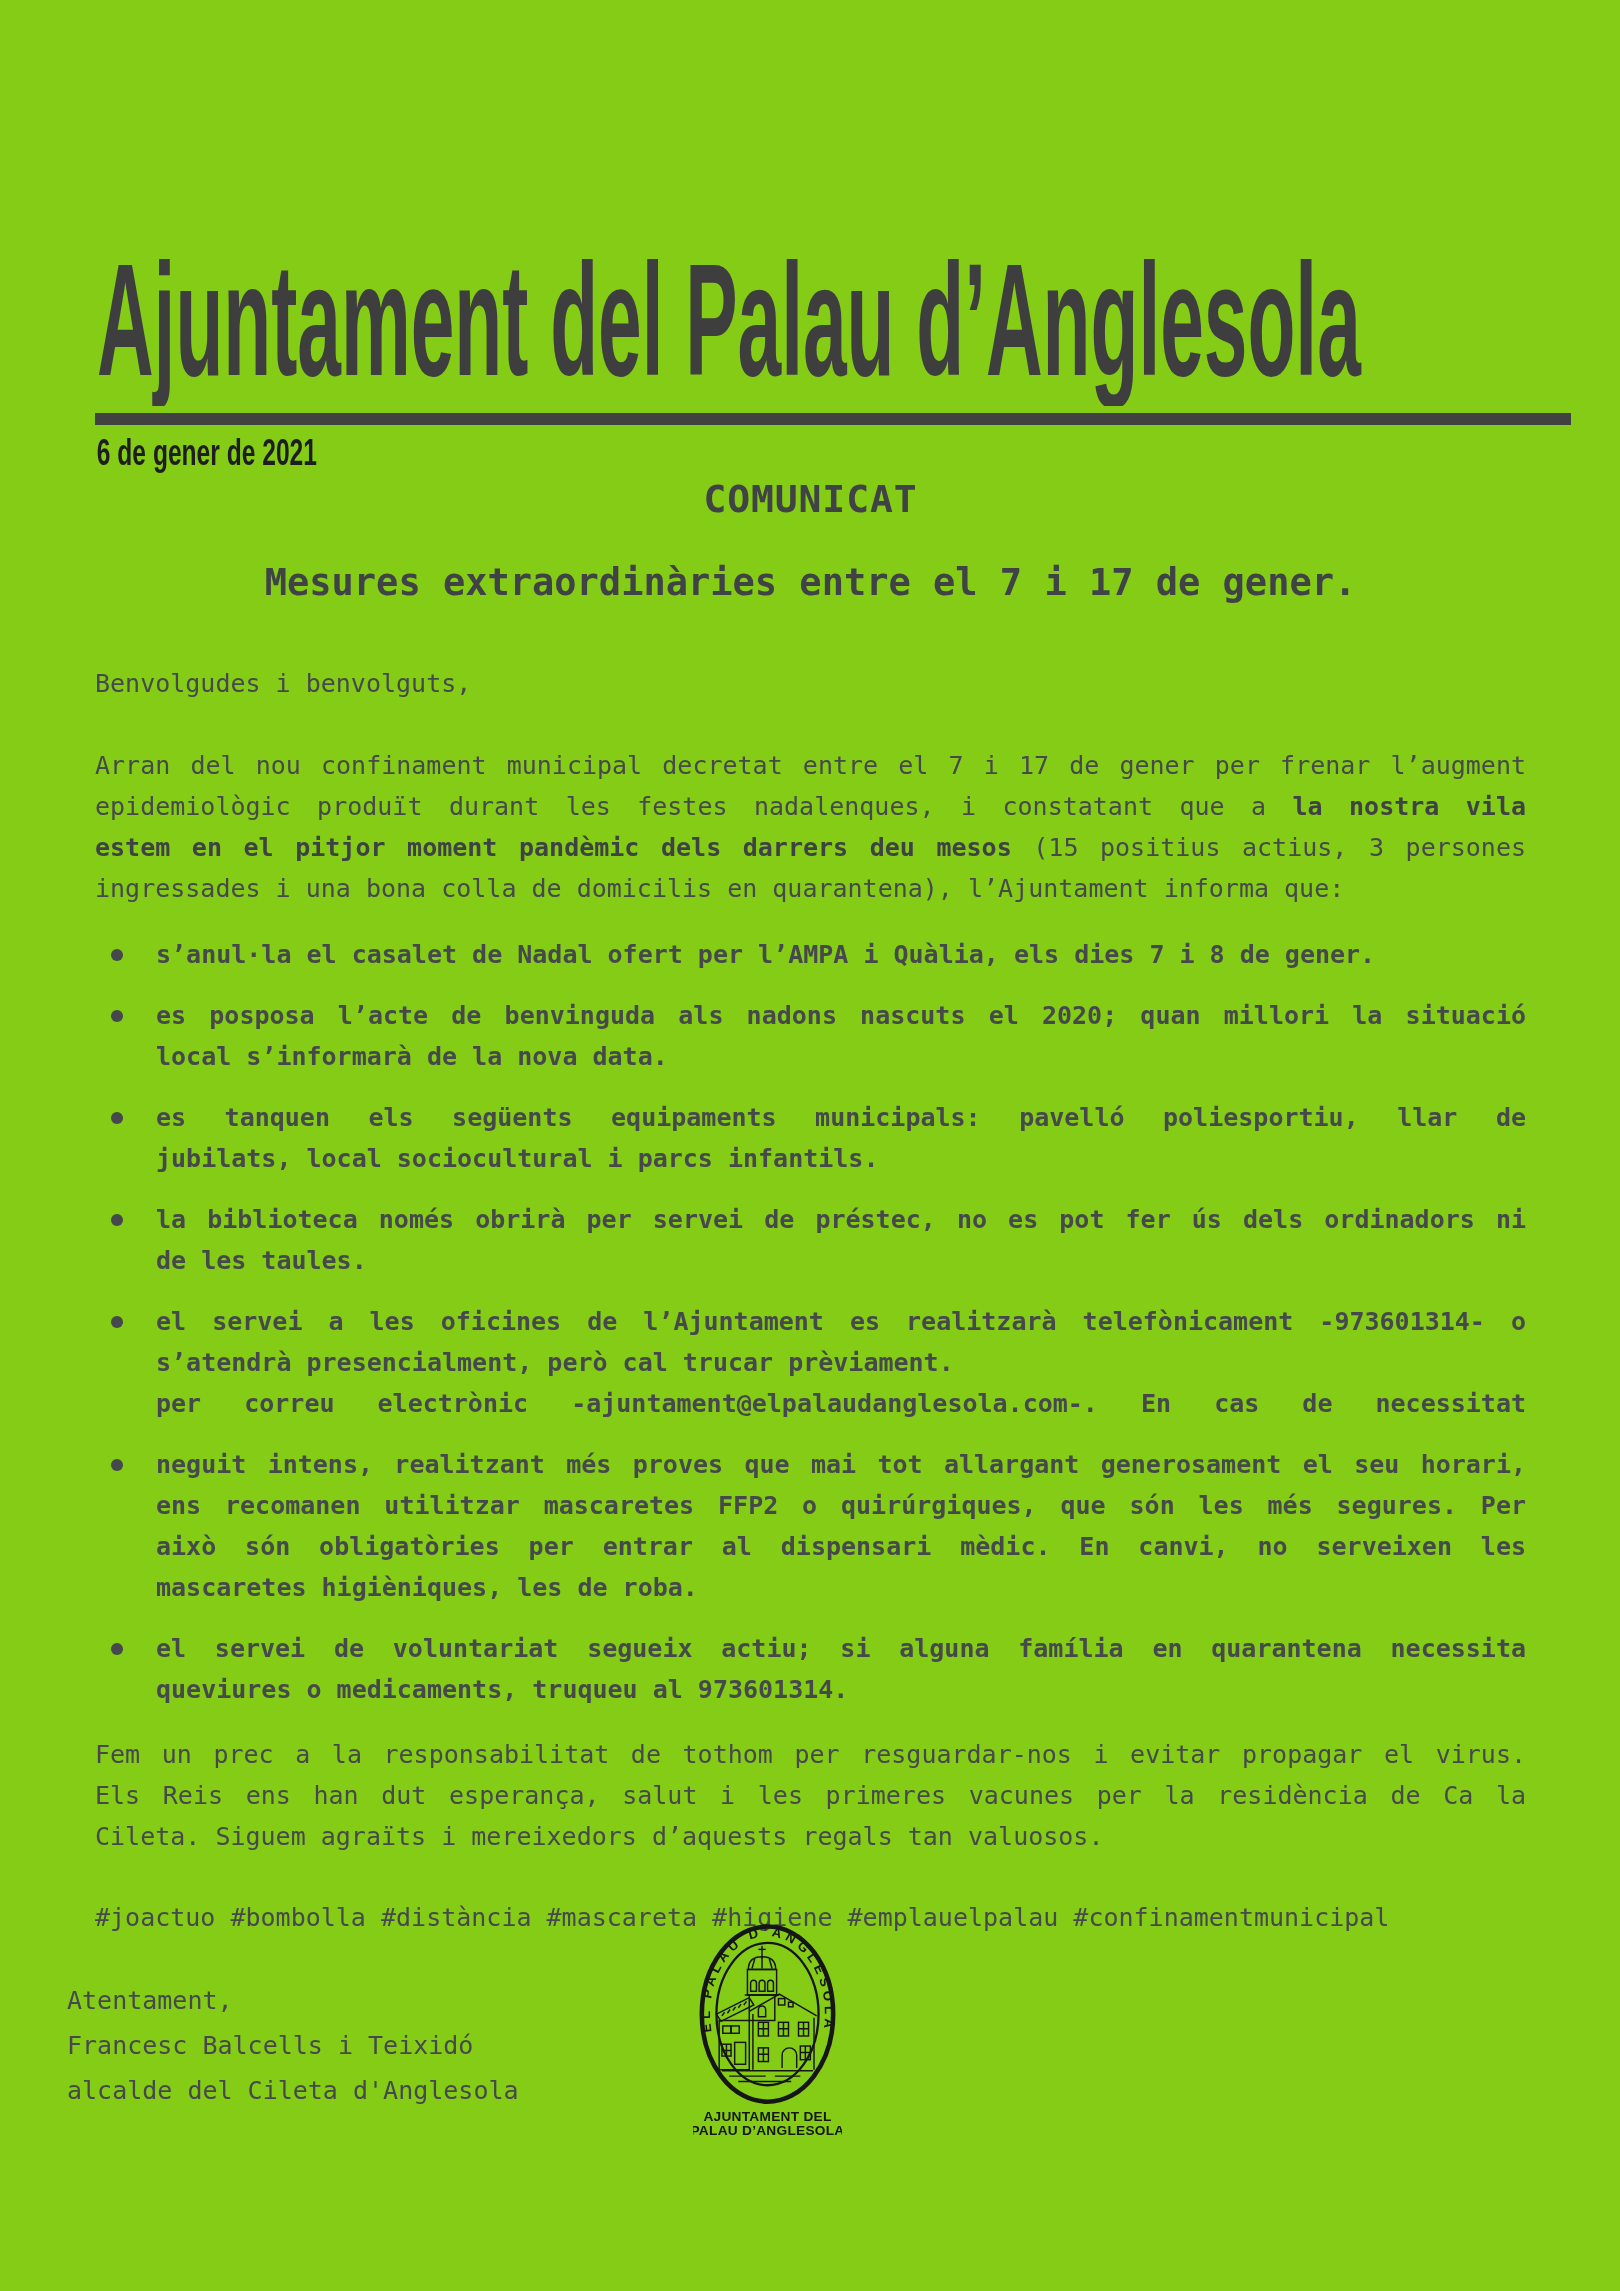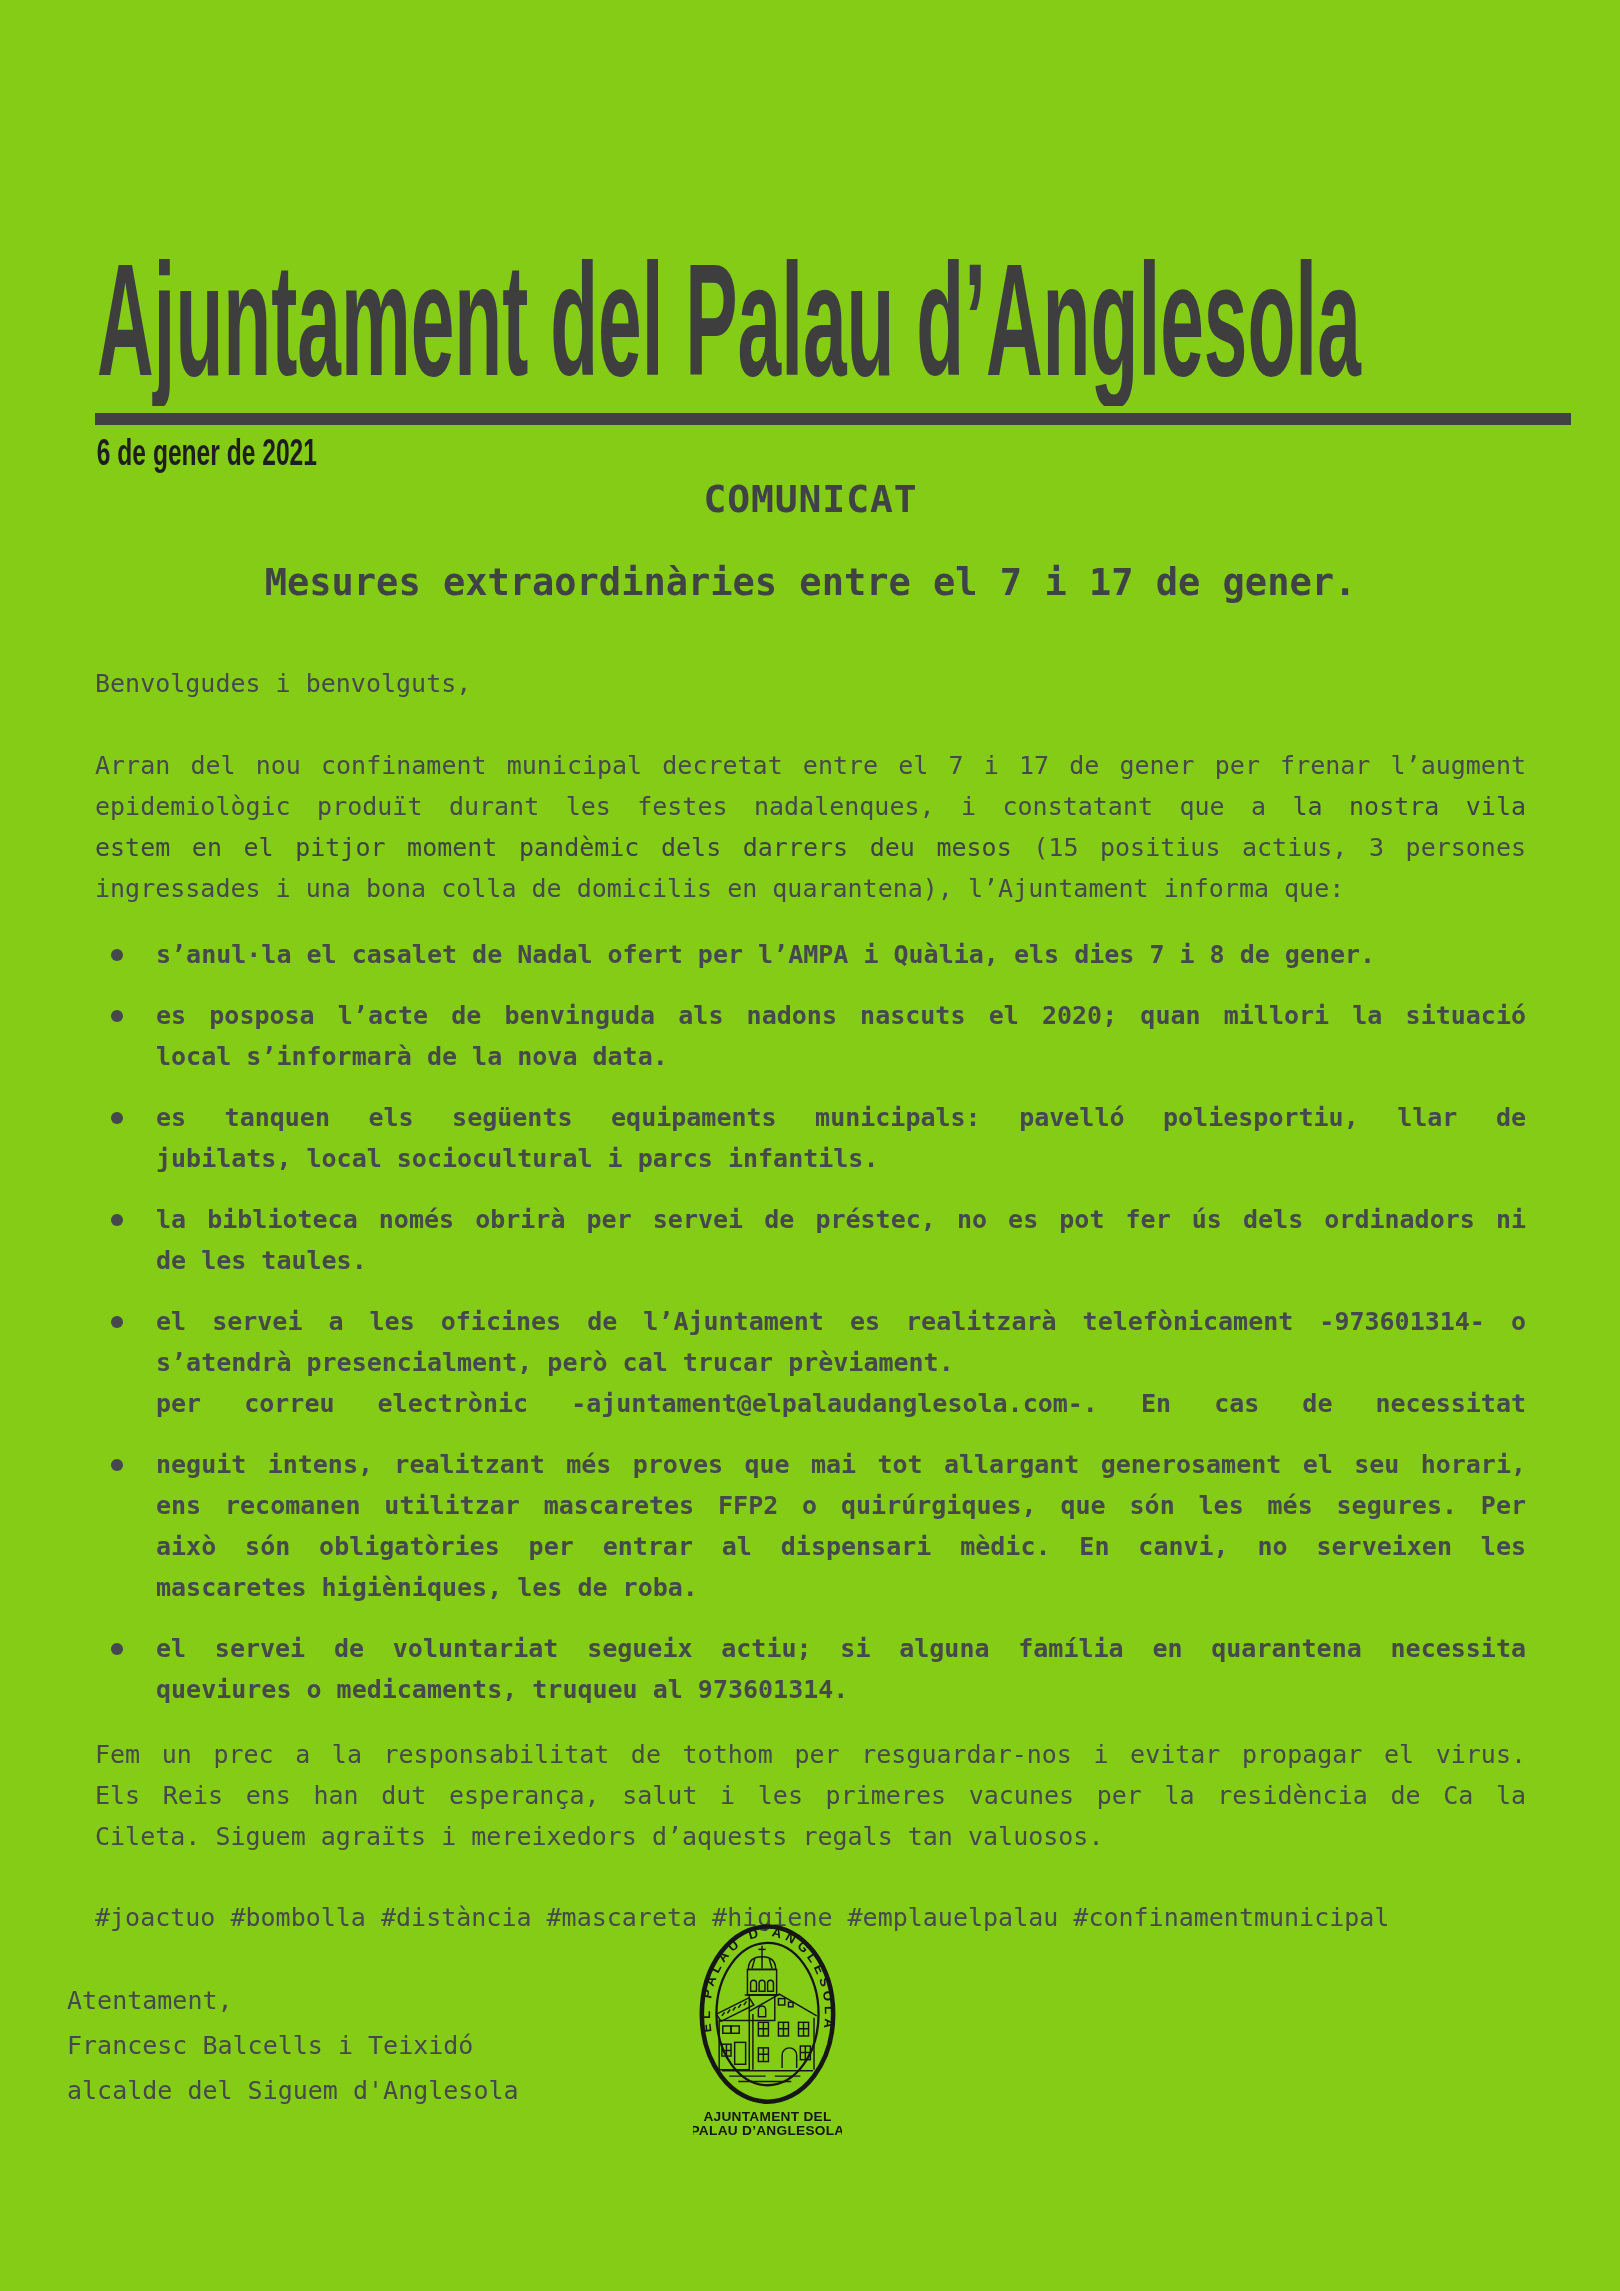--- a/index.html
+++ b/index.html
@@ -24,21 +24,21 @@
     text-align:center;font-weight:bold;font-size:37px;line-height:45px;
     color:#404346;
   }
   .block{margin-left:95px;width:1431px;font-size:25px;line-height:41px;color:#46494c;}
   .greeting{margin-top:58px;}
   .intro{margin-top:41px;}
   .closing{margin-top:23.4px;}
   .hashtags{margin-top:40px;}
   .jline{text-align:justify;text-align-last:justify;}
   .jline.last{text-align:right;text-align-last:left;}
-  .jline b{font-weight:normal;color:#3f4245;}
+  .jline b{font-weight:bold;color:#3f4245;}
   ul.bullets{
     list-style:none;margin:25px 0 0 95px;padding:0;width:1431px;
     font-size:25px;line-height:41px;color:#46494c;font-weight:bold;
   }
   ul.bullets li{position:relative;padding-left:61px;margin-bottom:20px;}
   ul.bullets .dot{
     position:absolute;left:16px;top:14.4px;width:11.7px;height:11.7px;
     border-radius:50%;background:#46494c;
   }
   .footer{position:relative;margin:40px 0 0 67px;width:1431px;height:243px;}
@@ -126,21 +126,21 @@
   </div>
 
   <div class="block hashtags">
     <div class="jline last">#joactuo #bombolla #distància #mascareta #higiene #emplauelpalau #confinamentmunicipal</div>
   </div>
 
   <div class="footer">
     <div class="signature">
       <div>Atentament,</div>
       <div>Francesc Balcells i Teixidó</div>
-      <div>alcalde del Siguem d'Anglesola</div>
+      <div>alcalde del Cileta d'Anglesola</div>
     </div>
 
     <div class="seal">
       <svg viewBox="0 0 160 250" width="149" height="228">
         <defs>
           <path id="sealArc" d="M 19.8 125.8 A 63 85 0 1 1 140.2 125.8" fill="none"></path>
         </defs>
         <ellipse cx="80" cy="101" rx="72" ry="96" fill="none" stroke="#161616" stroke-width="5"></ellipse>
         <ellipse cx="80" cy="101" rx="56" ry="78" fill="none" stroke="#161616" stroke-width="2.5"></ellipse>
         <text font-family="Liberation Sans, sans-serif" font-size="14.5" font-weight="bold" fill="#161616" letter-spacing="4.6" text-anchor="middle">

